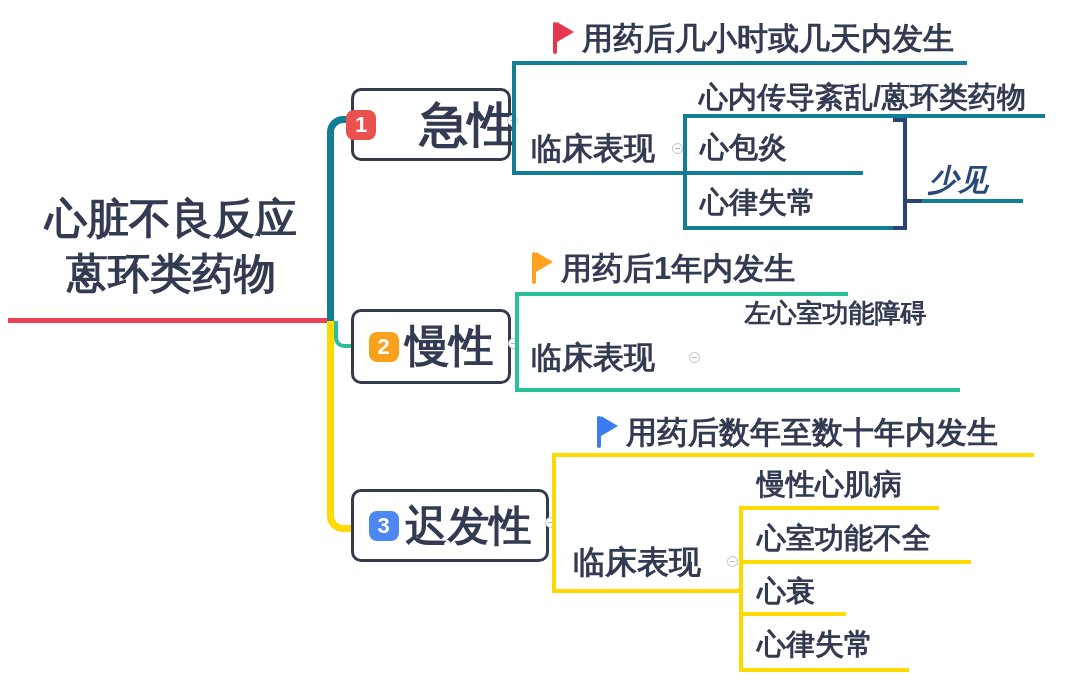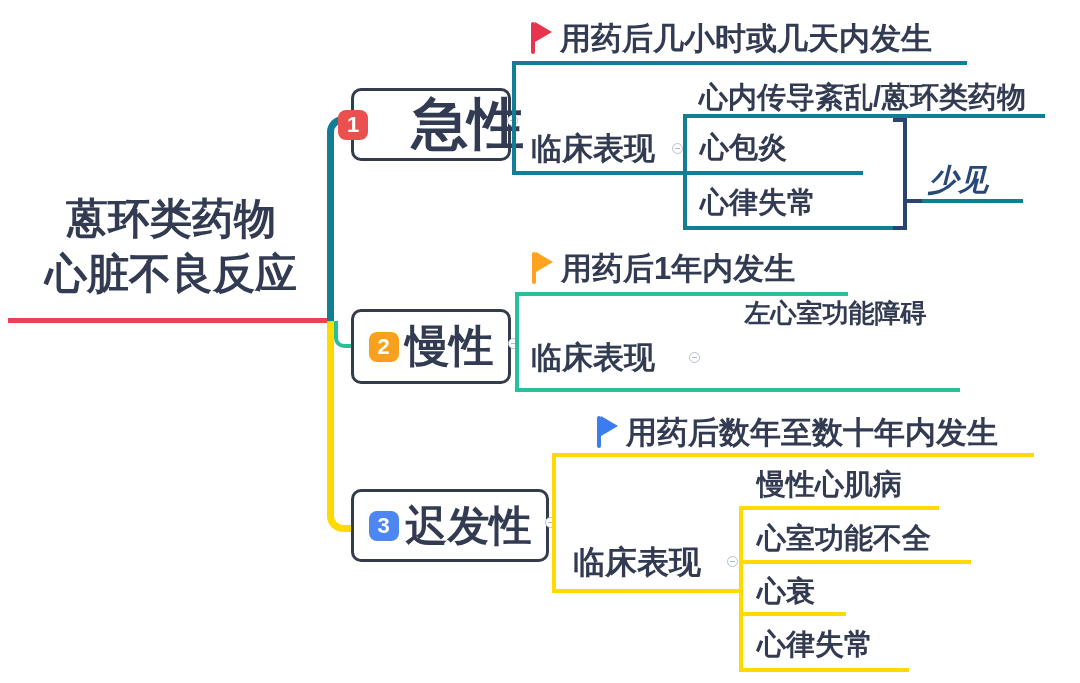--- a/index.html
+++ b/index.html
@@ -48,36 +48,36 @@
   .collapse::after{content:"";position:absolute;left:2px;right:2px;top:4px;height:1px;background:#AEB8C6;}
 
   .center-block{position:absolute;text-align:center;font-weight:800;color:var(--text,#333B52);line-height:1.35;}
 </style>
 </head>
 <body>
 
 <div id="canvas">
 
   <div class="title">
+    <div>心脏不良反应</div>
     <div>蒽环类药物</div>
-    <div>心脏不良反应</div>
   </div>
   <div class="line r-line" style="left:8px;top:318px;width:326px;height:5px;"></div>
 
   <div id="spine-acute"></div>
   <div id="spine-delayed"></div>
   <div id="spine-chronic"></div>
 
   <div class="topic-box" style="left:351px;top:88px;width:154px;height:67px;">
     <span class="badge" style="background:var(--badge-red,#E9504E);">1</span>
-    <span class="topic-label" style="font-size:56px;margin-left:37px;">急性</span>
+    <span class="topic-label" style="font-size:48px;margin-left:37px;">急性</span>
   </div>
   <div class="collapse" style="left:507px;top:115px;"></div>
 
-  <div class="flag-row" style="left:531px;top:20px;font-size:31px;">
+  <div class="flag-row" style="left:553px;top:20px;font-size:31px;">
     <span class="flag" style="color:var(--flag-red,#E8354F);"></span>
     <span>用药后几小时或几天内发生</span>
   </div>
   <div class="line t-line" style="left:512px;top:61px;width:455px;height:4px;"></div>
   <div class="line t-line" style="left:512px;top:61px;width:4px;height:114px;"></div>
 
   <div class="node-text" style="left:531px;top:130px;font-size:31px;">临床表现</div>
   <div class="line t-line" style="left:512px;top:171px;width:174px;height:4px;"></div>
   <div class="collapse" style="left:672px;top:143px;"></div>
 

